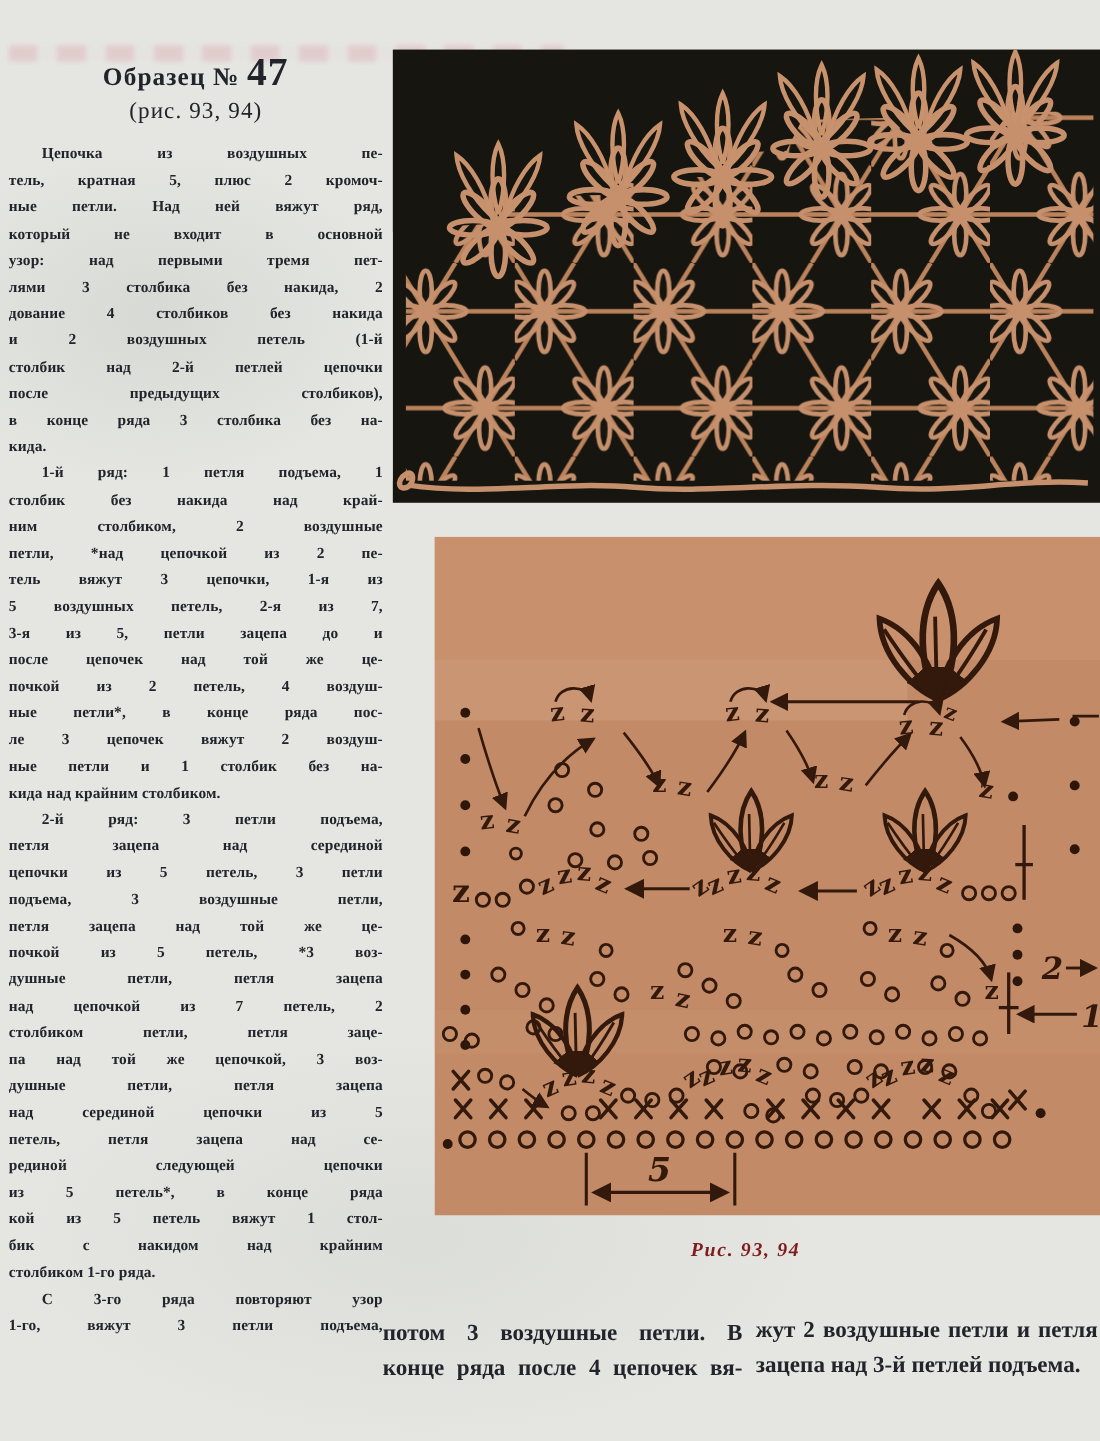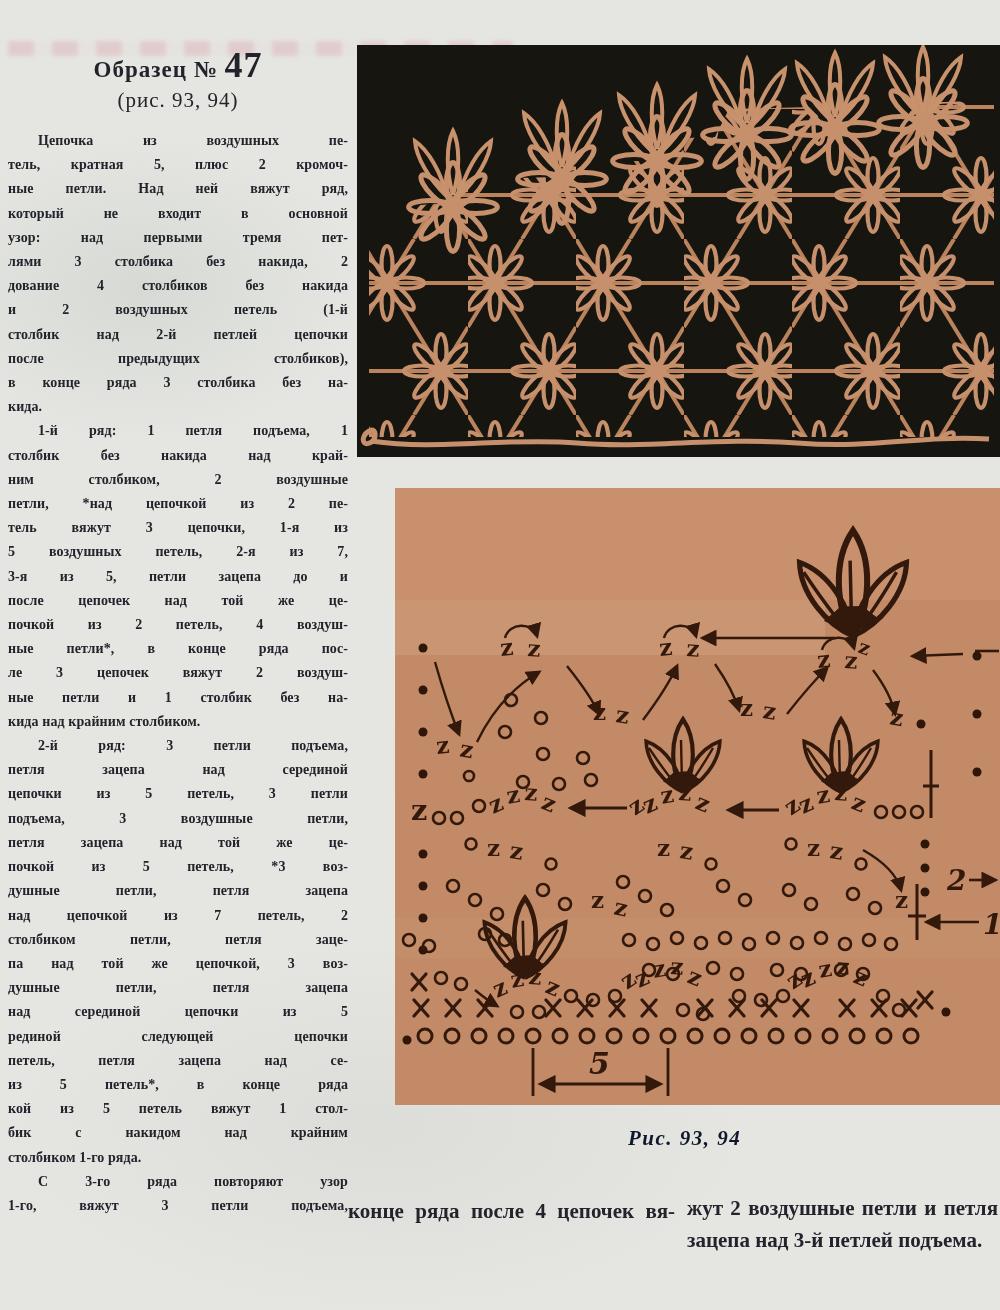--- a/index.html
+++ b/index.html
@@ -21,22 +21,22 @@
   .para{font-size:14px;line-height:24.2px;font-weight:600;letter-spacing:.1px;}
   .para .line{text-align:justify;text-align-last:justify;white-space:normal;}
   .para .line:last-child{text-align-last:auto;}
   .para.cont .line:last-child{text-align-last:justify;}
   .para .line:first-child{text-indent:30px;}
   .bcol{position:absolute;font-size:21px;line-height:31.5px;font-weight:600;}
   .bcol .line{text-align:justify;text-align-last:justify;}
   .bcol.endalign .line:last-child{text-align-last:auto;}
   .photo{position:absolute;left:357px;top:45px;width:643px;height:412px;}
   .diagram{position:absolute;left:395px;top:488px;width:605px;height:617px;}
-  .caption{position:absolute;left:628px;top:1126px;font-style:italic;font-size:21px;
-           letter-spacing:1.5px;color:#0f172a;font-weight:600;}
+  .caption{position:absolute;left:628px;top:1126px;font-style:italic;font-size:18px;
+           letter-spacing:1.5px;color:#7f1d1d;font-weight:600;}
   .ghost{position:absolute;left:8px;top:41px;width:505px;height:15px;opacity:.55;
          background:repeating-linear-gradient(90deg, rgba(214,128,140,.45) 0 26px, rgba(214,128,140,.05) 26px 44px);
          filter:blur(2.2px);}
   svg{display:block;}
 </style>
 </head>
 <body>
 
 <div class="ghost"></div>
 
@@ -83,34 +83,35 @@
       <div class="line">цепочки из 5 петель, 3 петли</div>
       <div class="line">подъема, 3 воздушные петли,</div>
       <div class="line">петля зацепа над той же це-</div>
       <div class="line">почкой из 5 петель, *3 воз-</div>
       <div class="line">душные петли, петля зацепа</div>
       <div class="line">над цепочкой из 7 петель, 2</div>
       <div class="line">столбиком петли, петля заце-</div>
       <div class="line">па над той же цепочкой, 3 воз-</div>
       <div class="line">душные петли, петля зацепа</div>
       <div class="line">над серединой цепочки из 5</div>
+      <div class="line">петель, петля зацепа над се-</div>
       <div class="line">рединой следующей цепочки</div>
-      <div class="line">петель, петля зацепа над се-</div>
       <div class="line">из 5 петель*, в конце ряда</div>
       <div class="line">кой из 5 петель вяжут 1 стол-</div>
       <div class="line">бик с накидом над крайним</div>
       <div class="line">столбиком 1-го ряда.</div>
     </div>
   <div class="para cont">
       <div class="line">С 3-го ряда повторяют узор</div>
       <div class="line">1-го, вяжут 3 петли подъема,</div>
     </div>
 </div>
 
 <div class="bcol cont" style="left:348px;top:1196px;width:327px;">
+    <div class="line">потом 3 воздушные петли. В</div>
     <div class="line">конце ряда после 4 цепочек вя-</div>
   </div>
 <div class="bcol endalign" style="left:687px;top:1193px;width:311px;">
     <div class="line">жут 2 воздушные петли и петля</div>
     <div class="line">зацепа над 3-й петлей подъема.</div>
   </div>
 
 <div class="caption">Рис. 93, 94</div>
 
 <div class="photo">

